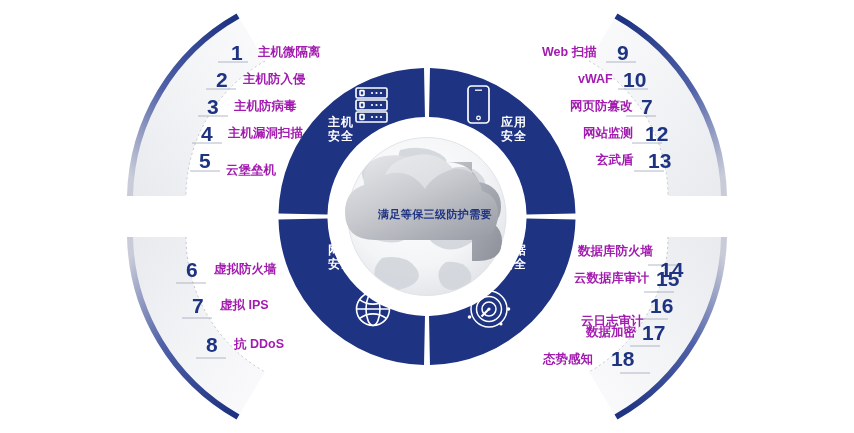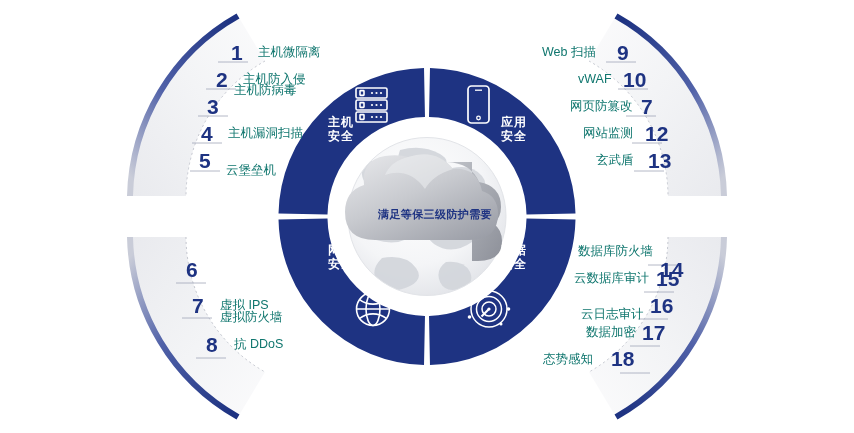--- a/index.html
+++ b/index.html
@@ -17,23 +17,23 @@
   
   .num{
     color:#1e3382;
     font-size:21px;
     font-weight:700;
     letter-spacing:0px;
     line-height:1;
   }
   
   .lbl{
-    color:#0f766e;
+    color:#a21caf;
     font-size:12.5px;
-    font-weight:400;
+    font-weight:700;
     line-height:1;
   }
   
   .quad-label{
     position:absolute;
     color:#ffffff;
     font-size:12px;
     font-weight:700;
     line-height:1.18;
     text-align:center;
@@ -305,32 +305,32 @@
   <div class="cloud-line2" style="left:378px;top:209px;">满足等保三级防护需要</div>
 
   <div>
     <div class="txt num" style="left:231px;top:42px;">1</div>
     <div class="txt lbl" style="left:258px;top:46px;">主机微隔离</div>
 
     <div class="txt num" style="left:216px;top:69px;">2</div>
     <div class="txt lbl" style="left:243px;top:73px;">主机防入侵</div>
 
     <div class="txt num" style="left:207px;top:96px;">3</div>
-    <div class="txt lbl" style="left:234px;top:84px;">主机防病毒</div>
+    <div class="txt lbl" style="left:234px;top:100px;">主机防病毒</div>
 
     <div class="txt num" style="left:201px;top:123px;">4</div>
     <div class="txt lbl" style="left:228px;top:127px;">主机漏洞扫描</div>
 
     <div class="txt num" style="left:199px;top:150px;">5</div>
     <div class="txt lbl" style="left:226px;top:164px;">云堡垒机</div>
   </div>
 
   <div>
     <div class="txt num" style="left:186px;top:259px;">6</div>
-    <div class="txt lbl" style="left:220px;top:263px;margin-top:48px;">虚拟防火墙</div>
+    <div class="txt lbl" style="left:214px;top:263px;">虚拟防火墙</div>
 
     <div class="txt num" style="left:192px;top:295px;">7</div>
     <div class="txt lbl" style="left:220px;top:299px;">虚拟 IPS</div>
 
     <div class="txt num" style="left:206px;top:334px;">8</div>
     <div class="txt lbl" style="left:234px;top:338px;">抗 DDoS</div>
   </div>
 
   <div>
     <div class="txt lbl" style="left:542px;top:46px;">Web 扫描</div>
@@ -349,21 +349,21 @@
     <div class="txt num" style="left:648px;top:150px;">13</div>
   </div>
 
   <div>
     <div class="txt lbl" style="left:578px;top:245px;">数据库防火墙</div>
     <div class="txt num" style="left:660px;top:250px;margin-top:9px;">14</div>
 
     <div class="txt lbl" style="left:574px;top:272px;">云数据库审计</div>
     <div class="txt num" style="left:656px;top:268px;">15</div>
 
-    <div class="txt lbl" style="left:581px;top:308px;">云日志审计</div>
+    <div class="txt lbl" style="left:581px;top:315px;">云日志审计</div>
     <div class="txt num" style="left:650px;top:295px;">16</div>
 
     <div class="txt lbl" style="left:586px;top:326px;">数据加密</div>
     <div class="txt num" style="left:642px;top:322px;">17</div>
 
     <div class="txt lbl" style="left:543px;top:353px;">态势感知</div>
     <div class="txt num" style="left:611px;top:348px;">18</div>
   </div>
 
 </div>

